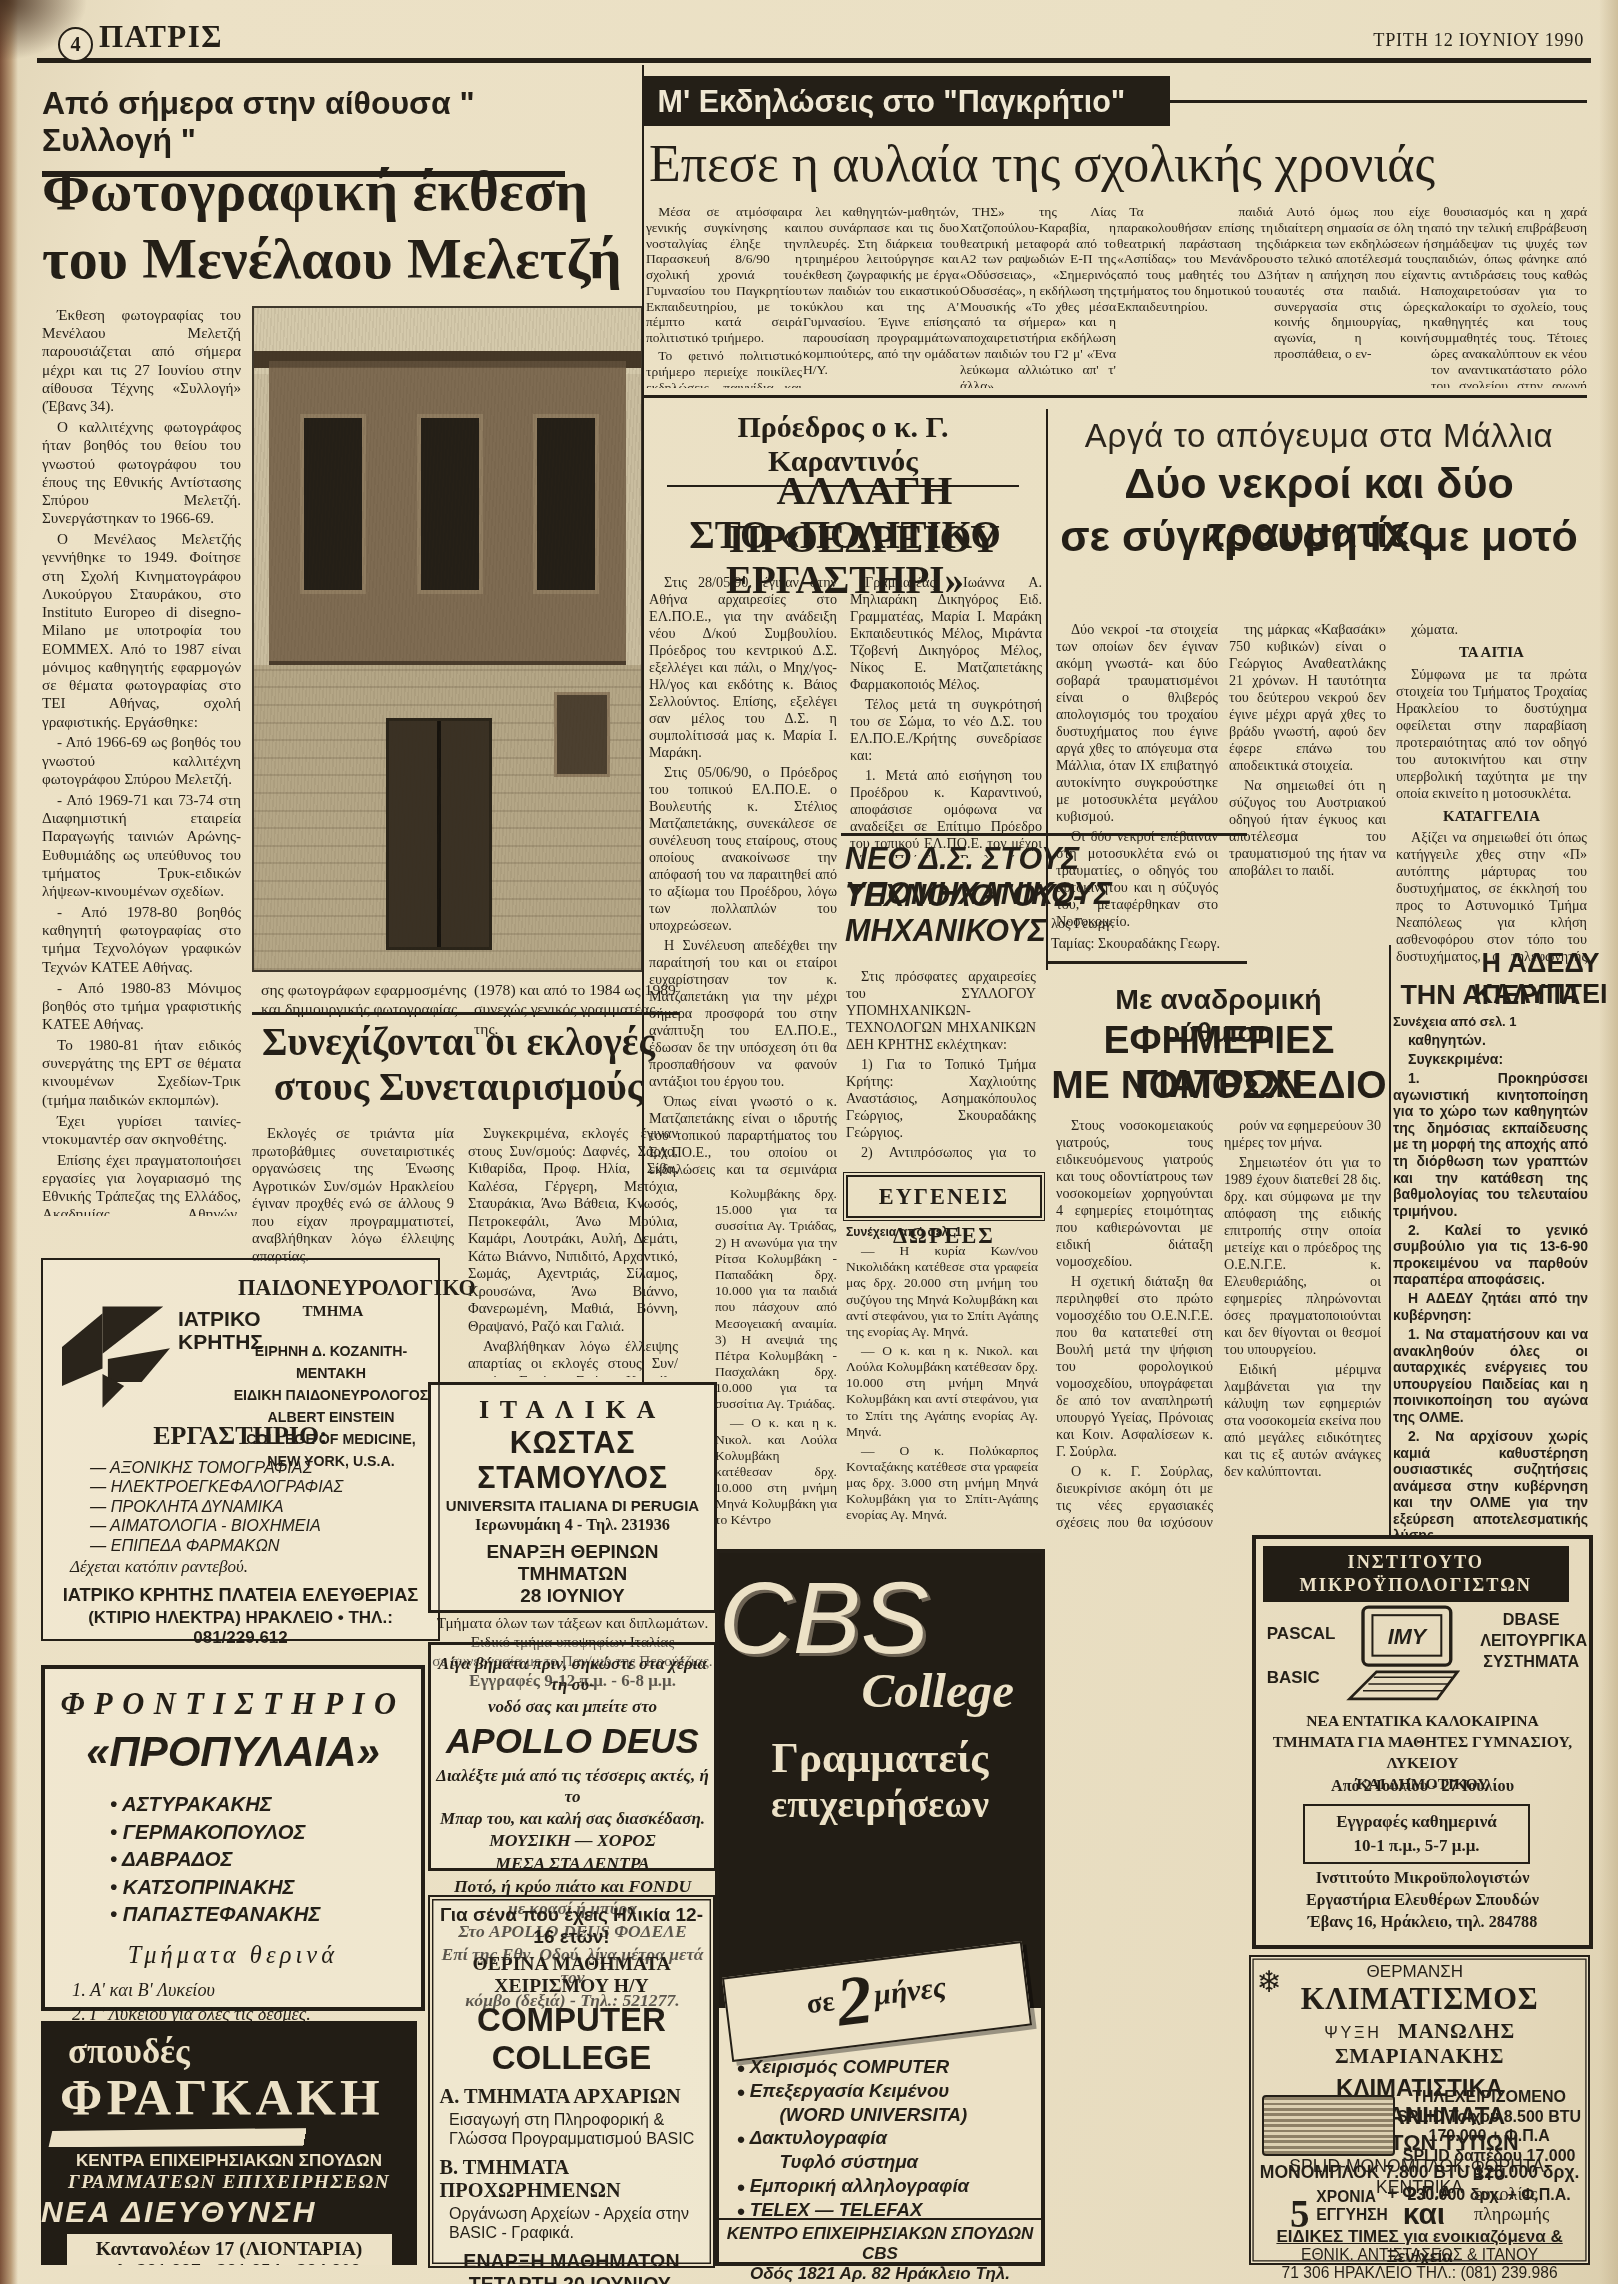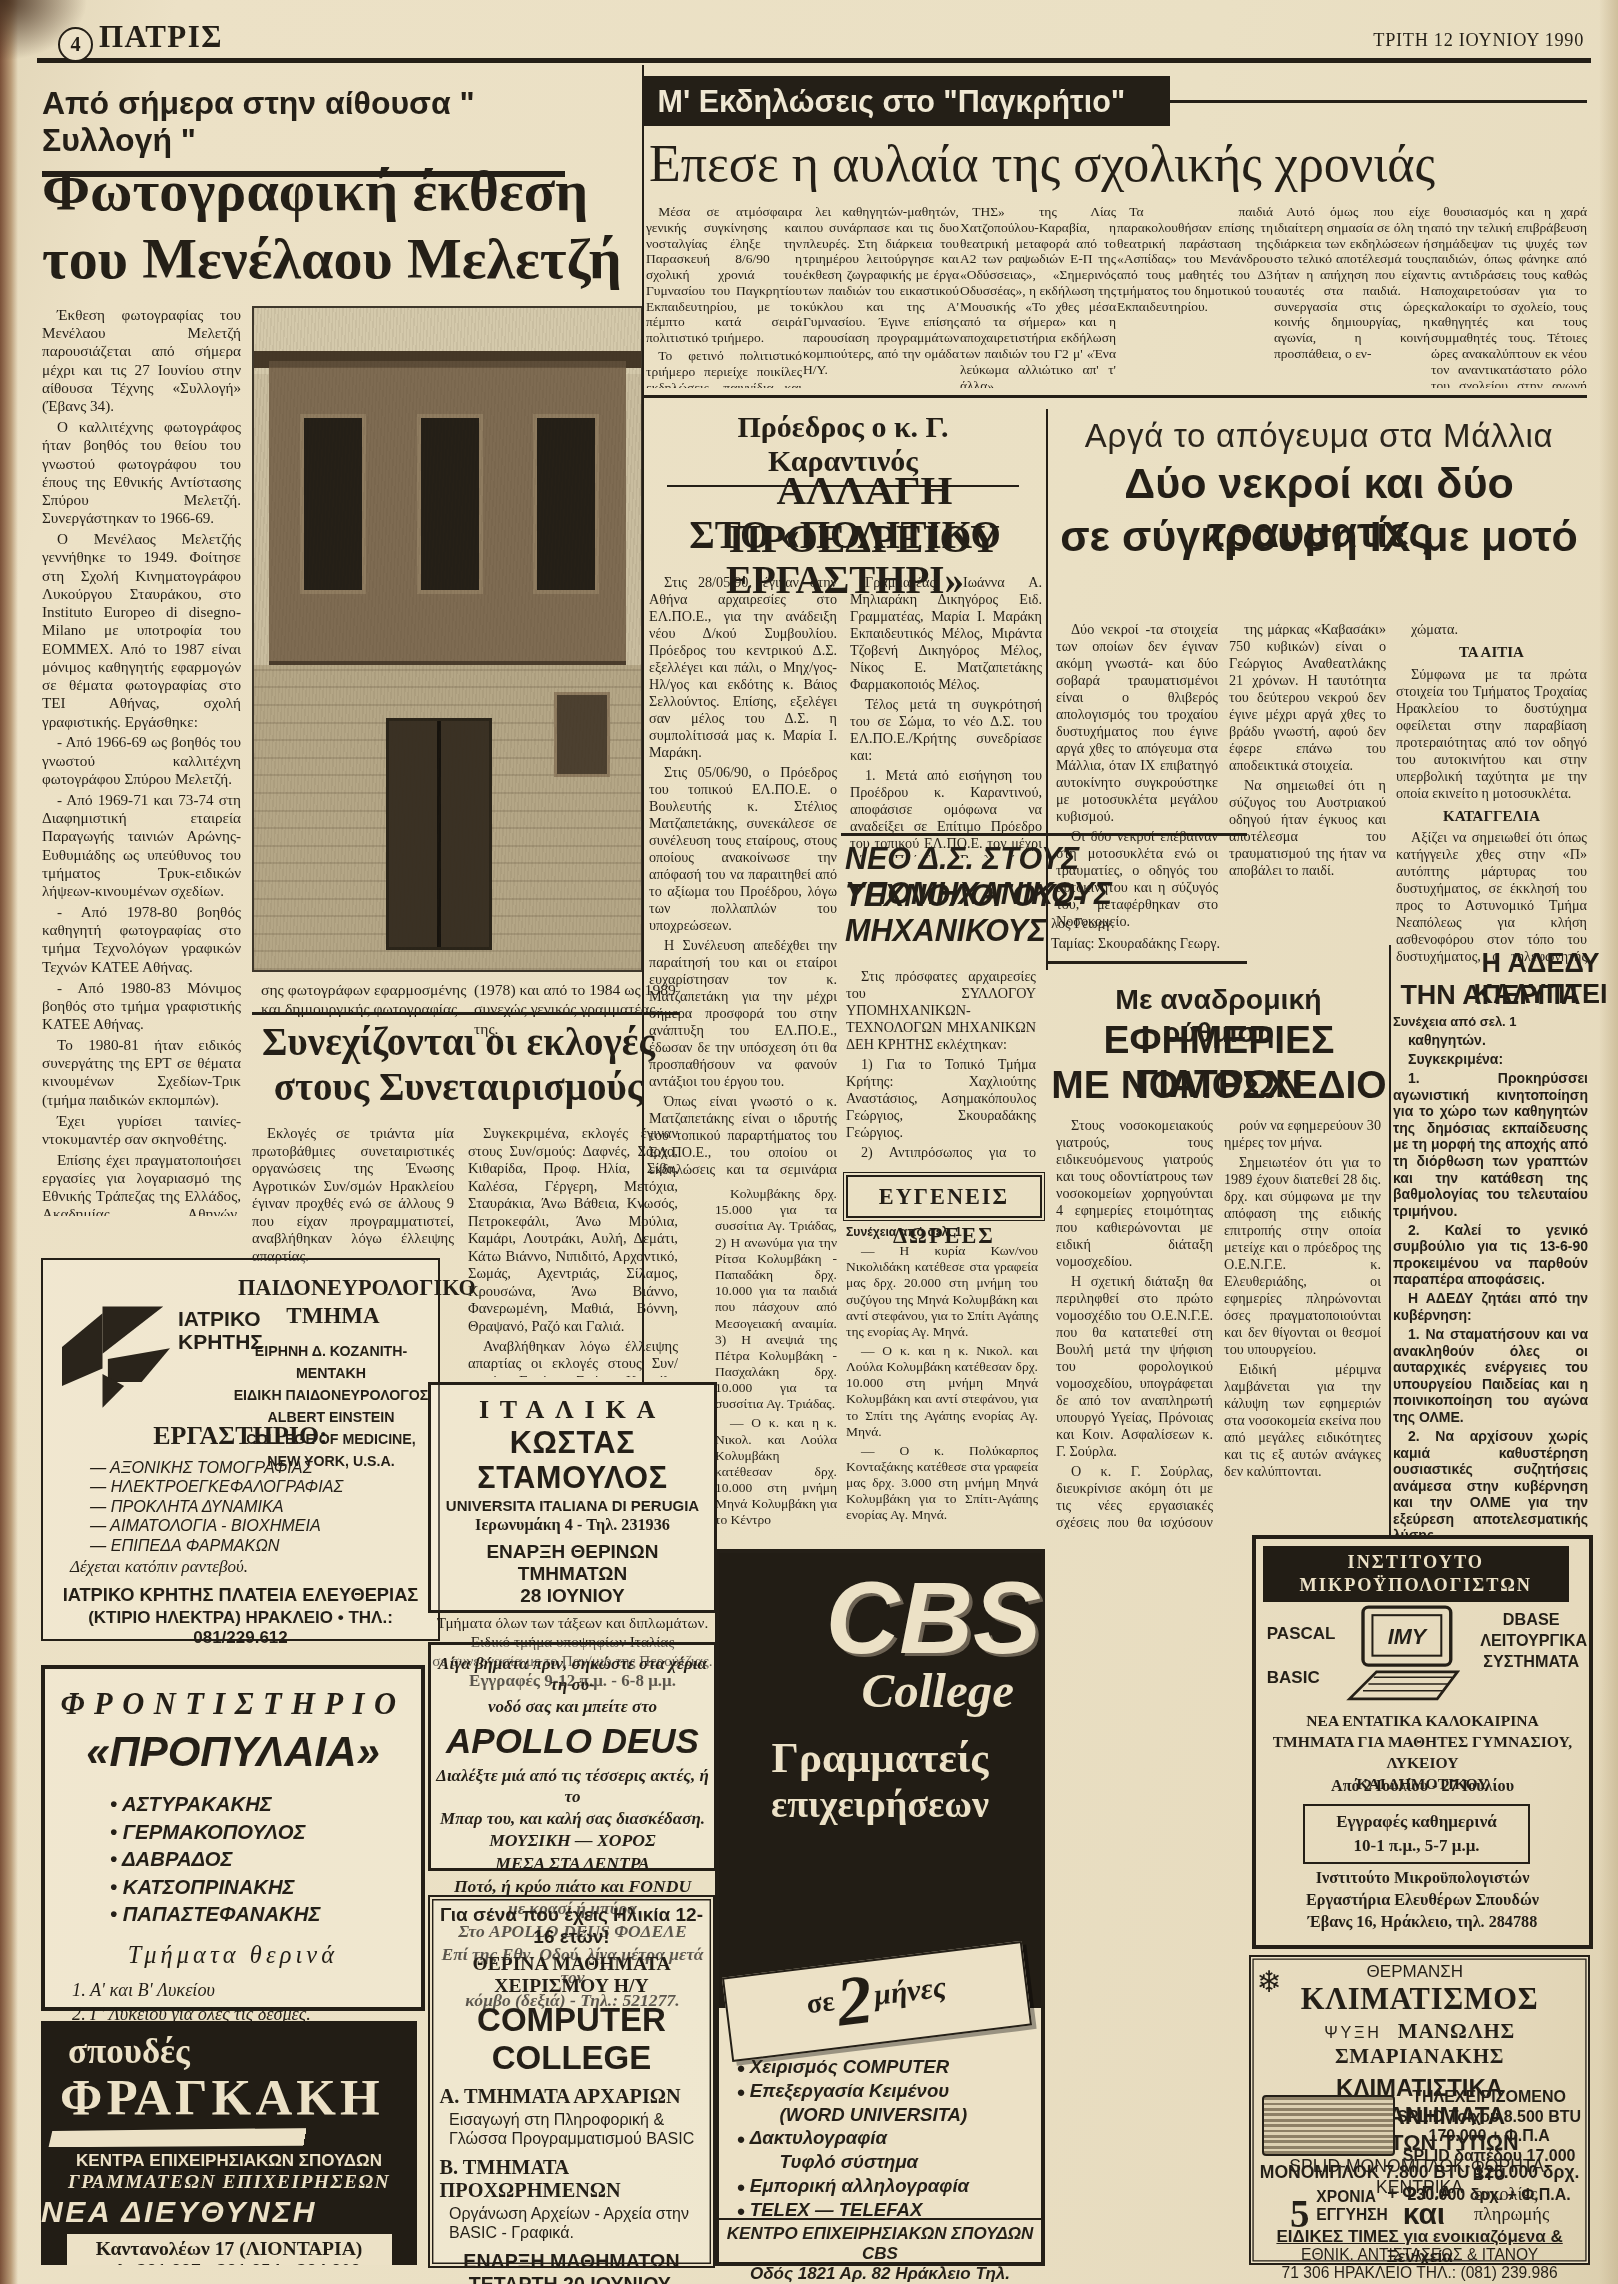--- a/index.html
+++ b/index.html
@@ -122,21 +122,21 @@
 
   
   .ad-box{border:2.7px solid #241f17;background:rgba(255,252,240,.25);}
 
   
   .iat{left:41px;top:1258px;width:395px;height:297px;}
   .iat-logo{position:absolute;left:19px;top:46px;}
   .iat-logoname{position:absolute;left:135px;top:47px;font-weight:bold;font-size:21px;line-height:1.1;
     font-family:"Liberation Sans",sans-serif;}
   .iat-t1{position:absolute;left:195px;top:15px;width:190px;font-weight:bold;font-size:22.3px;text-align:center;}
-  .iat-t2{position:absolute;left:195px;top:43px;width:190px;font-weight:bold;font-size:23px;text-align:center;}
+  .iat-t2{position:absolute;left:195px;top:43px;width:190px;font-weight:bold;font-size:15px;text-align:center;}
   .iat-doc{position:absolute;left:188px;top:80px;width:200px;font-weight:bold;font-size:14.2px;text-align:center;
     font-family:"Liberation Sans",sans-serif;line-height:1.55;}
   .iat-lab{position:absolute;left:0;top:161px;width:100%;font-weight:bold;font-size:26px;text-align:center;}
   .iat-items{position:absolute;left:47px;top:198px;width:318px;font-style:italic;font-size:16.2px;
     font-family:"Liberation Sans",sans-serif;line-height:1.2;}
   .iat-items p{margin:0;}
   .iat-items p:before{content:"—  ";}
   .iat-note{position:absolute;left:27px;top:297px;font-style:italic;font-size:17px;}
   .iat-addr{position:absolute;left:0;top:324px;width:100%;font-weight:bold;font-size:18.3px;text-align:center;
     font-family:"Liberation Sans",sans-serif;}
@@ -198,21 +198,21 @@
   .cc-i{font-weight:bold;font-size:19px;text-align:center;font-family:"Liberation Sans",sans-serif;}
   .cc-l1{font-weight:bold;font-size:19.6px;text-align:center;margin-top:5.4px;}
   .cc-n{font-weight:bold;font-size:33px;text-align:center;font-family:"Liberation Sans",sans-serif;margin-top:4.1px;}
   .cc-a{font-weight:bold;font-size:20.3px;margin-top:8.1px;}
   .cc-ab{font-size:16px;font-family:"Liberation Sans",sans-serif;margin:1.4px 0 0 9.5px;line-height:1.2;}
   .cc-s{font-weight:bold;font-size:19.6px;text-align:center;font-family:"Liberation Sans",sans-serif;margin-top:8.1px;}
 
   
   .cbs{left:715px;top:1549px;width:322px;height:709px;border:4.1px solid #241f17;background:#ece1c6;}
   .cbs-black{position:absolute;left:0;top:0;width:100%;height:455px;background:#221d15;color:#ece1c6;overflow:visible;}
-  .cbs-logo1{font-style:italic;font-weight:bold;font-size:102px;text-align:right;margin-top:13.5px;line-height:1;
+  .cbs-logo1{font-style:italic;font-weight:normal;font-size:102px;text-align:left;margin-top:13.5px;line-height:1;
     font-family:"Liberation Sans",sans-serif;text-shadow:3.4px 3.4px 0 #6d6354;}
   .cbs-logo2{font-style:italic;font-weight:bold;font-size:49px;text-align:right;margin:0 27px 0 0;line-height:.9;}
   .cbs-g1{font-weight:bold;font-size:43px;text-align:center;margin-top:20.3px;}
   .cbs-g2{font-weight:bold;font-size:38px;text-align:center;}
   .cbs-ban{position:absolute;left:6.8px;top:406px;width:298px;height:81px;background:#ece1c6;border:2px solid #241f17;
     transform:rotate(-7deg);text-align:center;color:#221d15;box-shadow:4.1px 4.1px 0 rgba(0,0,0,.35);}
   .cbs-ban .se{font-weight:bold;font-size:28.4px;vertical-align:16.2px;}
   .cbs-ban .two{font-weight:bold;font-size:70px;font-style:italic;line-height:74px;}
   .cbs-ban .min{font-weight:bold;font-style:italic;font-size:30px;vertical-align:16.2px;}
   .cbs-list{position:absolute;left:17.6px;top:502px;width:291px;font-weight:bold;font-style:italic;font-size:18.6px;

